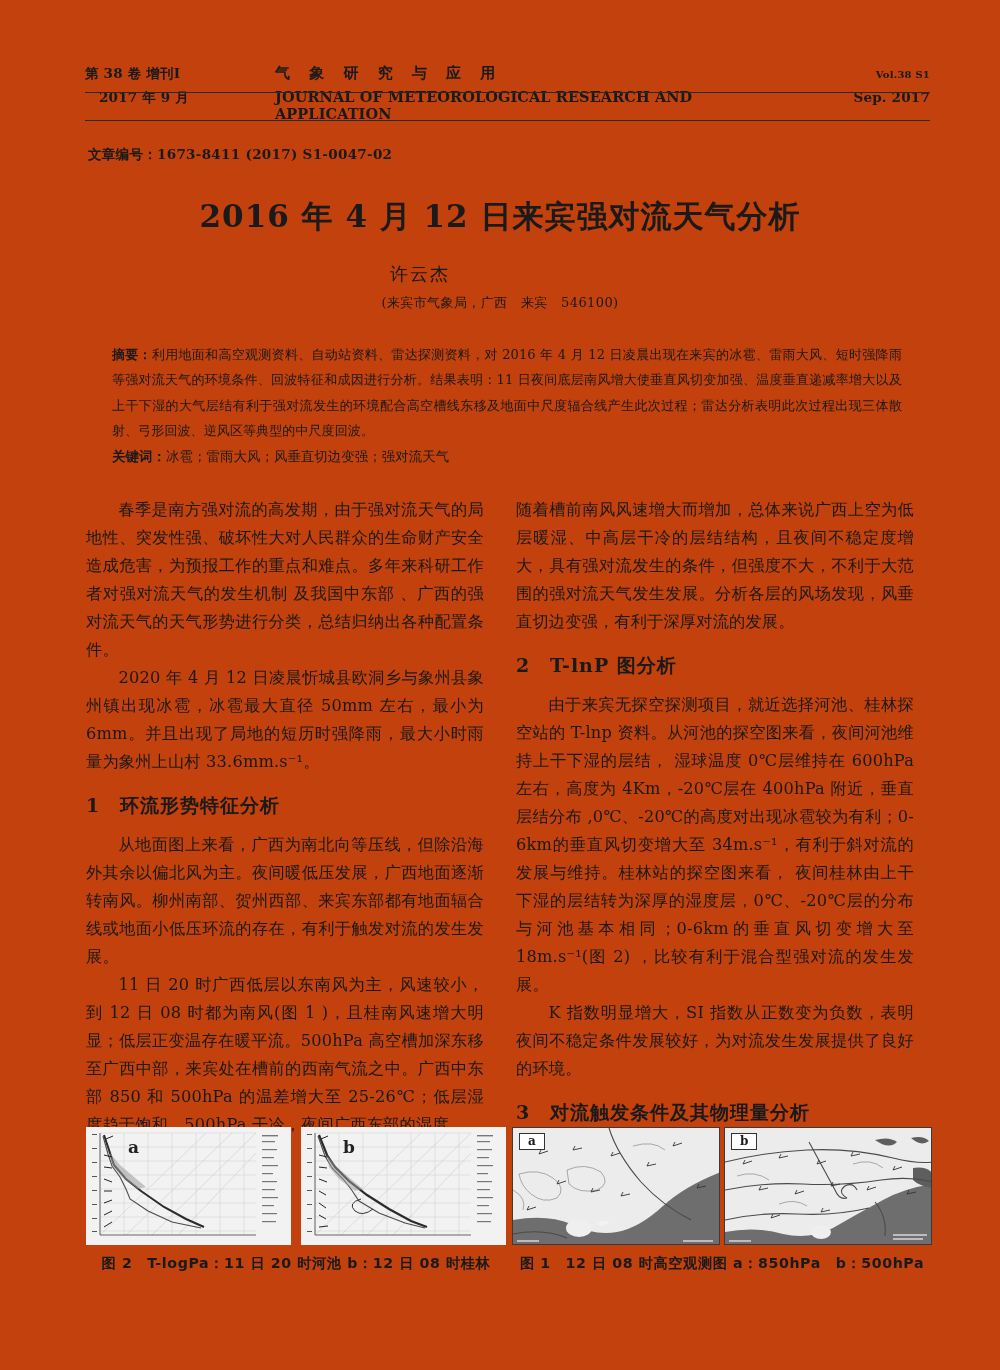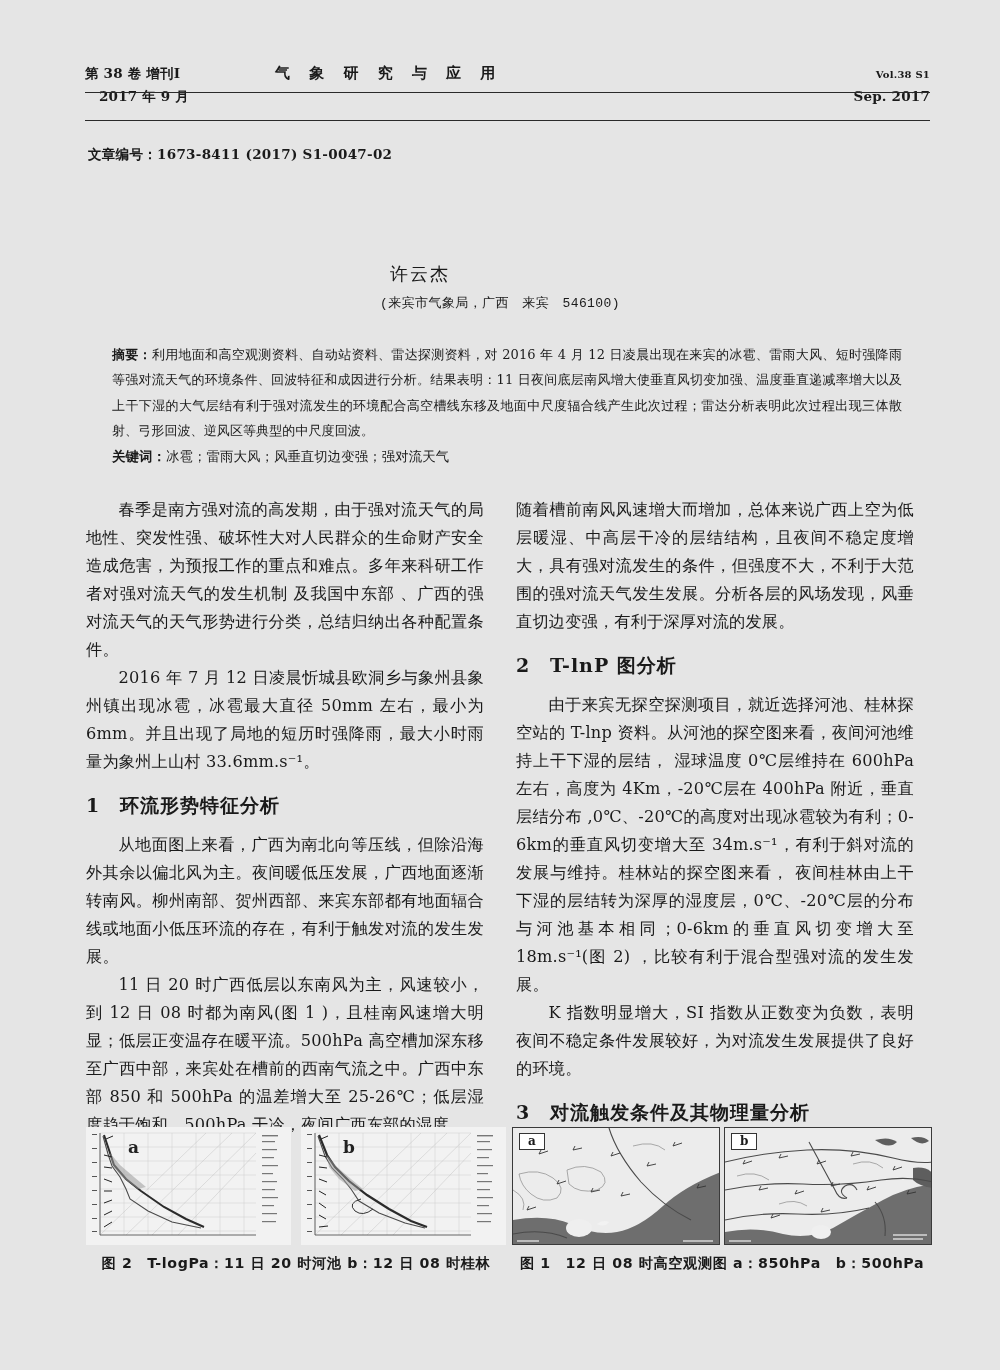--- a/index.html
+++ b/index.html
@@ -11,21 +11,21 @@
     width: 1000px; height: 1370px;
     font-family: "DejaVu Serif", "Liberation Serif", serif;
     color: #1a1a1a;
     position: relative;
     overflow: hidden;
   }
   .page {
     position: absolute;
     left: 0; top: 0;
     width: 1000px; height: 1370px;
-    background: #e5e5e5;
+    background: #c2410c;
   }
 
   
   .runhead {
     position: absolute;
     left: 85px; top: 64px;
     width: 845px;
   }
   .runhead-row {
     display: flex;
@@ -93,21 +93,20 @@
     font-size: 18px;
     letter-spacing: 2px;
   }
   .affil {
     position: absolute;
     left: 0; top: 294px;
     width: 1000px;
     text-align: center;
     font-size: 13px;
     letter-spacing: .4px;
-    font-family: Liberation Mono, monospace;
   }
 
   
   .abstract {
     position: absolute;
     left: 112px; top: 342px;
     width: 790px;
     font-size: 13px;
     line-height: 1.95;
     text-align: justify;
@@ -219,38 +218,40 @@
 <div class="page">
 
   <div class="runhead">
     <div class="runhead-row rh-row1">
       <div class="rh-left">第 38 卷  增刊Ⅰ</div>
       <div class="rh-center rh-cn-journal">气 象 研 究 与 应 用</div>
       <div class="rh-right">Vol.38 S1</div>
     </div>
     <div class="runhead-row rh-row2" style="">
       <div class="rh-left rh-left-2">2017 年 9 月</div>
+      <div class="rh-center rh-en-journal">JOURNAL OF METEOROLOGICAL RESEARCH AND APPLICATION</div>
       <div class="rh-right rh-right-2">Sep. 2017</div>
     </div>
   </div>
   <div class="rule r1"></div>
   <div class="rule r2"></div>
 
   <div class="artnum">文章编号：1673-8411 (2017) S1-0047-02</div>
 
+  <div class="title">2016 年 4 月 12 日来宾强对流天气分析</div>
   <div class="author">许云杰</div>
   <div class="affil">(来宾市气象局，广西　来宾　546100)</div>
 
   <div class="abstract"><span class="abs-label">摘要：</span><span>利用地面和高空观测资料、自动站资料、雷达探测资料，对 2016 年 4 月 12 日凌晨出现在来宾的冰雹、雷雨大风、短时强降雨等强对流天气的环境条件、回波特征和成因进行分析。结果表明：11 日夜间底层南风增大使垂直风切变加强、温度垂直递减率增大以及上干下湿的大气层结有利于强对流发生的环境配合高空槽线东移及地面中尺度辐合线产生此次过程；雷达分析表明此次过程出现三体散射、弓形回波、逆风区等典型的中尺度回波。</span></div>
 
   <div class="keywords"><span class="kw-label">关键词：</span><span>冰雹；雷雨大风；风垂直切边变强；强对流天气</span></div>
 
   <div class="col left" id="col-left">
       <p>春季是南方强对流的高发期，由于强对流天气的局地性、突发性强、破坏性大对人民群众的生命财产安全造成危害，为预报工作的重点和难点。多年来科研工作者对强对流天气的发生机制 及我国中东部 、广西的强对流天气的天气形势进行分类，总结归纳出各种配置条件。</p>
-      <p>2016 年 7 月 12 日凌晨忻城县欧洞乡与象州县象州镇出现冰雹，冰雹最大直径 50mm 左右，最小为 6mm。并且出现了局地的短历时强降雨，最大小时雨量为象州上山村 33.6mm.s⁻¹。</p>
+      <p>2020 年 4 月 12 日凌晨忻城县欧洞乡与象州县象州镇出现冰雹，冰雹最大直径 50mm 左右，最小为 6mm。并且出现了局地的短历时强降雨，最大小时雨量为象州上山村 33.6mm.s⁻¹。</p>
       <h2 class="sec"><span class="num">1</span><span>环流形势特征分析</span></h2>
       <p>从地面图上来看，广西为南北向等压线，但除沿海外其余以偏北风为主。夜间暖低压发展，广西地面逐渐转南风。柳州南部、贺州西部、来宾东部都有地面辐合线或地面小低压环流的存在，有利于触发对流的发生发展。</p>
       <p>11 日 20 时广西低层以东南风为主，风速较小，到 12 日 08 时都为南风(图 1 )，且桂南风速增大明显；低层正变温存在暖平流。500hPa 高空槽加深东移至广西中部，来宾处在槽前的西南气流之中。广西中东部 850 和 500hPa 的温差增大至 25-26℃；低层湿度趋于饱和，500hPa 干冷，夜间广西东部的湿度</p>
     </div>
   <div class="col right" id="col-right">
       <p class="noindent">随着槽前南风风速增大而增加，总体来说广西上空为低层暖湿、中高层干冷的层结结构，且夜间不稳定度增大，具有强对流发生的条件，但强度不大，不利于大范围的强对流天气发生发展。分析各层的风场发现，风垂直切边变强，有利于深厚对流的发展。</p>
       <h2 class="sec"><span class="num">2</span><span>T-lnP 图分析</span></h2>
       <p>由于来宾无探空探测项目，就近选择河池、桂林探空站的 T-lnp 资料。从河池的探空图来看，夜间河池维持上干下湿的层结， 湿球温度 0℃层维持在 600hPa 左右，高度为 4Km，-20℃层在 400hPa 附近，垂直层结分布 ,0℃、-20℃的高度对出现冰雹较为有利；0-6km的垂直风切变增大至 34m.s⁻¹，有利于斜对流的发展与维持。桂林站的探空图来看， 夜间桂林由上干下湿的层结转为深厚的湿度层，0℃、-20℃层的分布与河池基本相同；0-6km的垂直风切变增大至 18m.s⁻¹(图 2) ，比较有利于混合型强对流的发生发展。</p>
       <p>K 指数明显增大，SI 指数从正数变为负数，表明夜间不稳定条件发展较好，为对流发生发展提供了良好的环境。</p>
       <h2 class="sec"><span class="num">3</span><span>对流触发条件及其物理量分析</span></h2>

